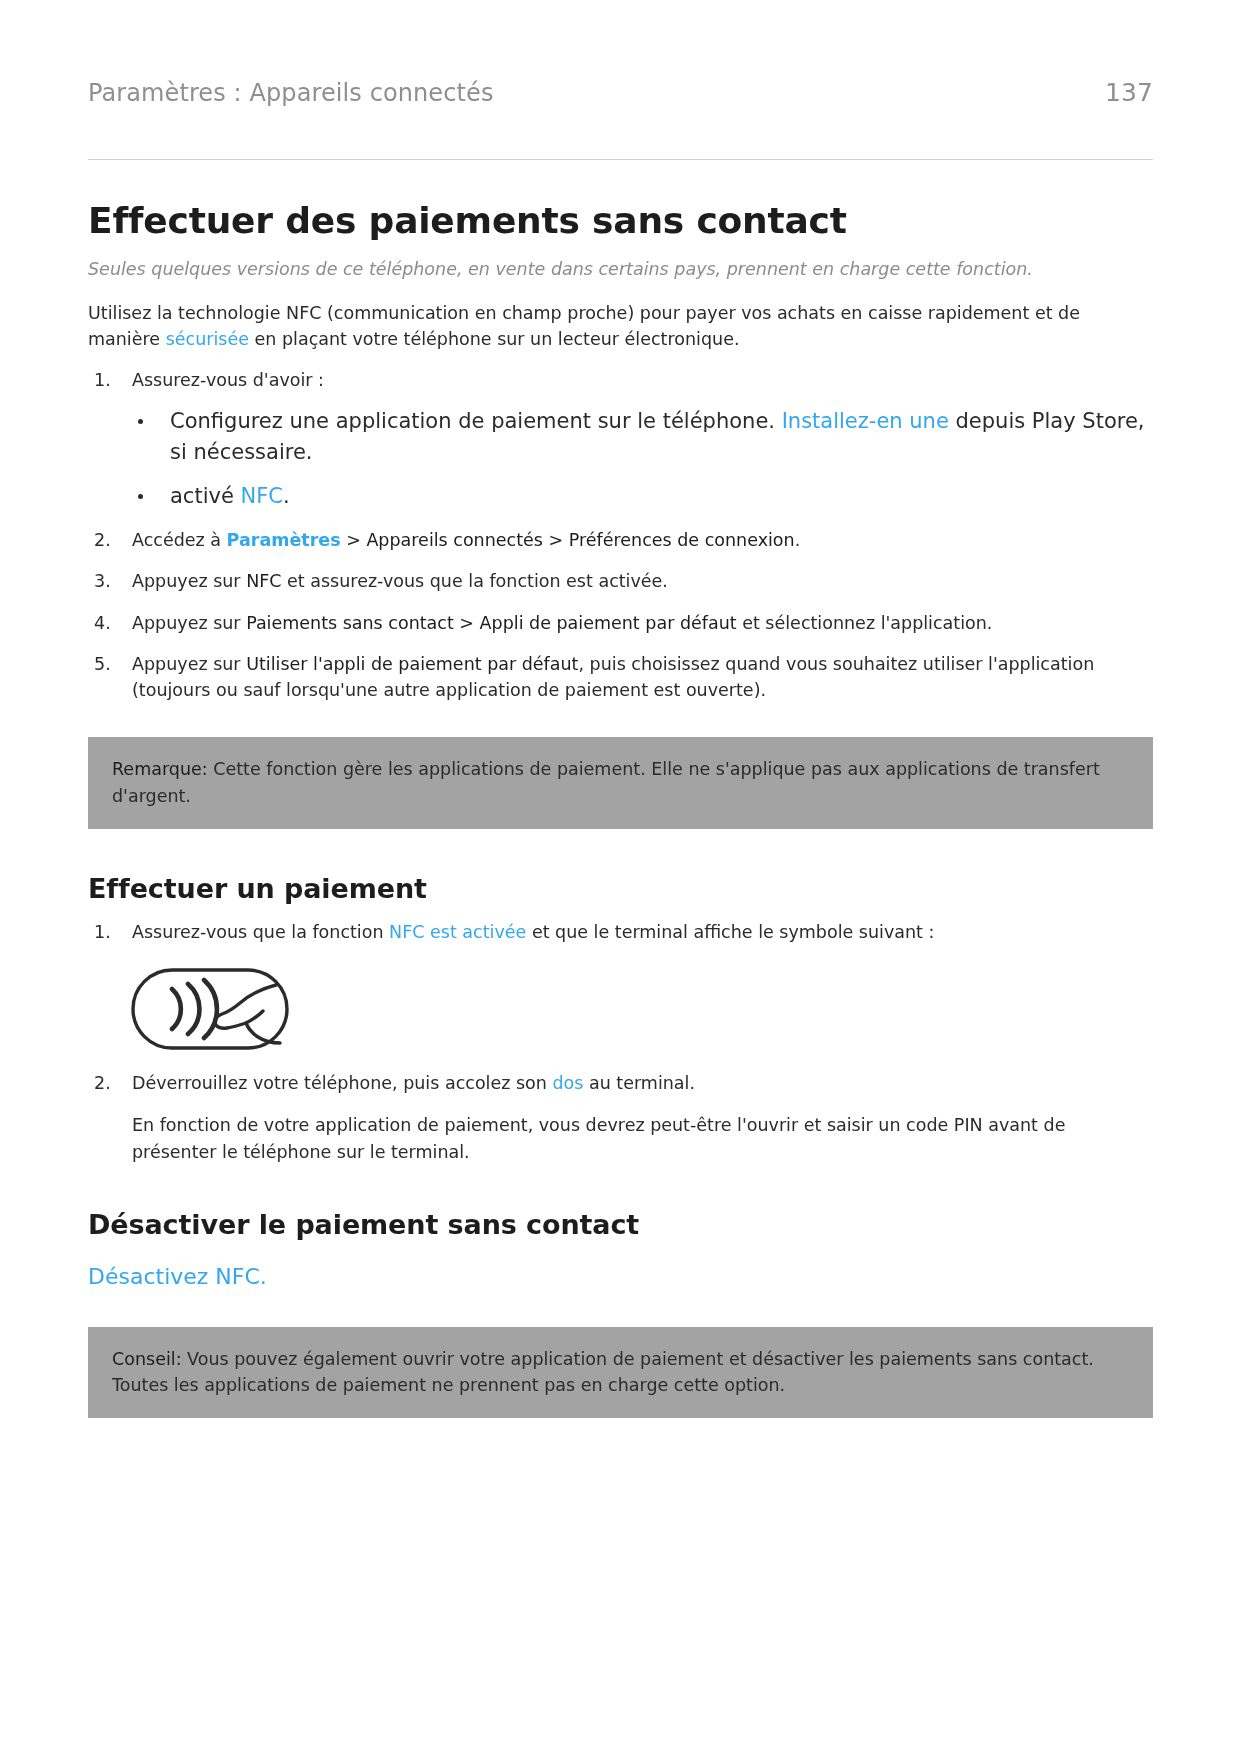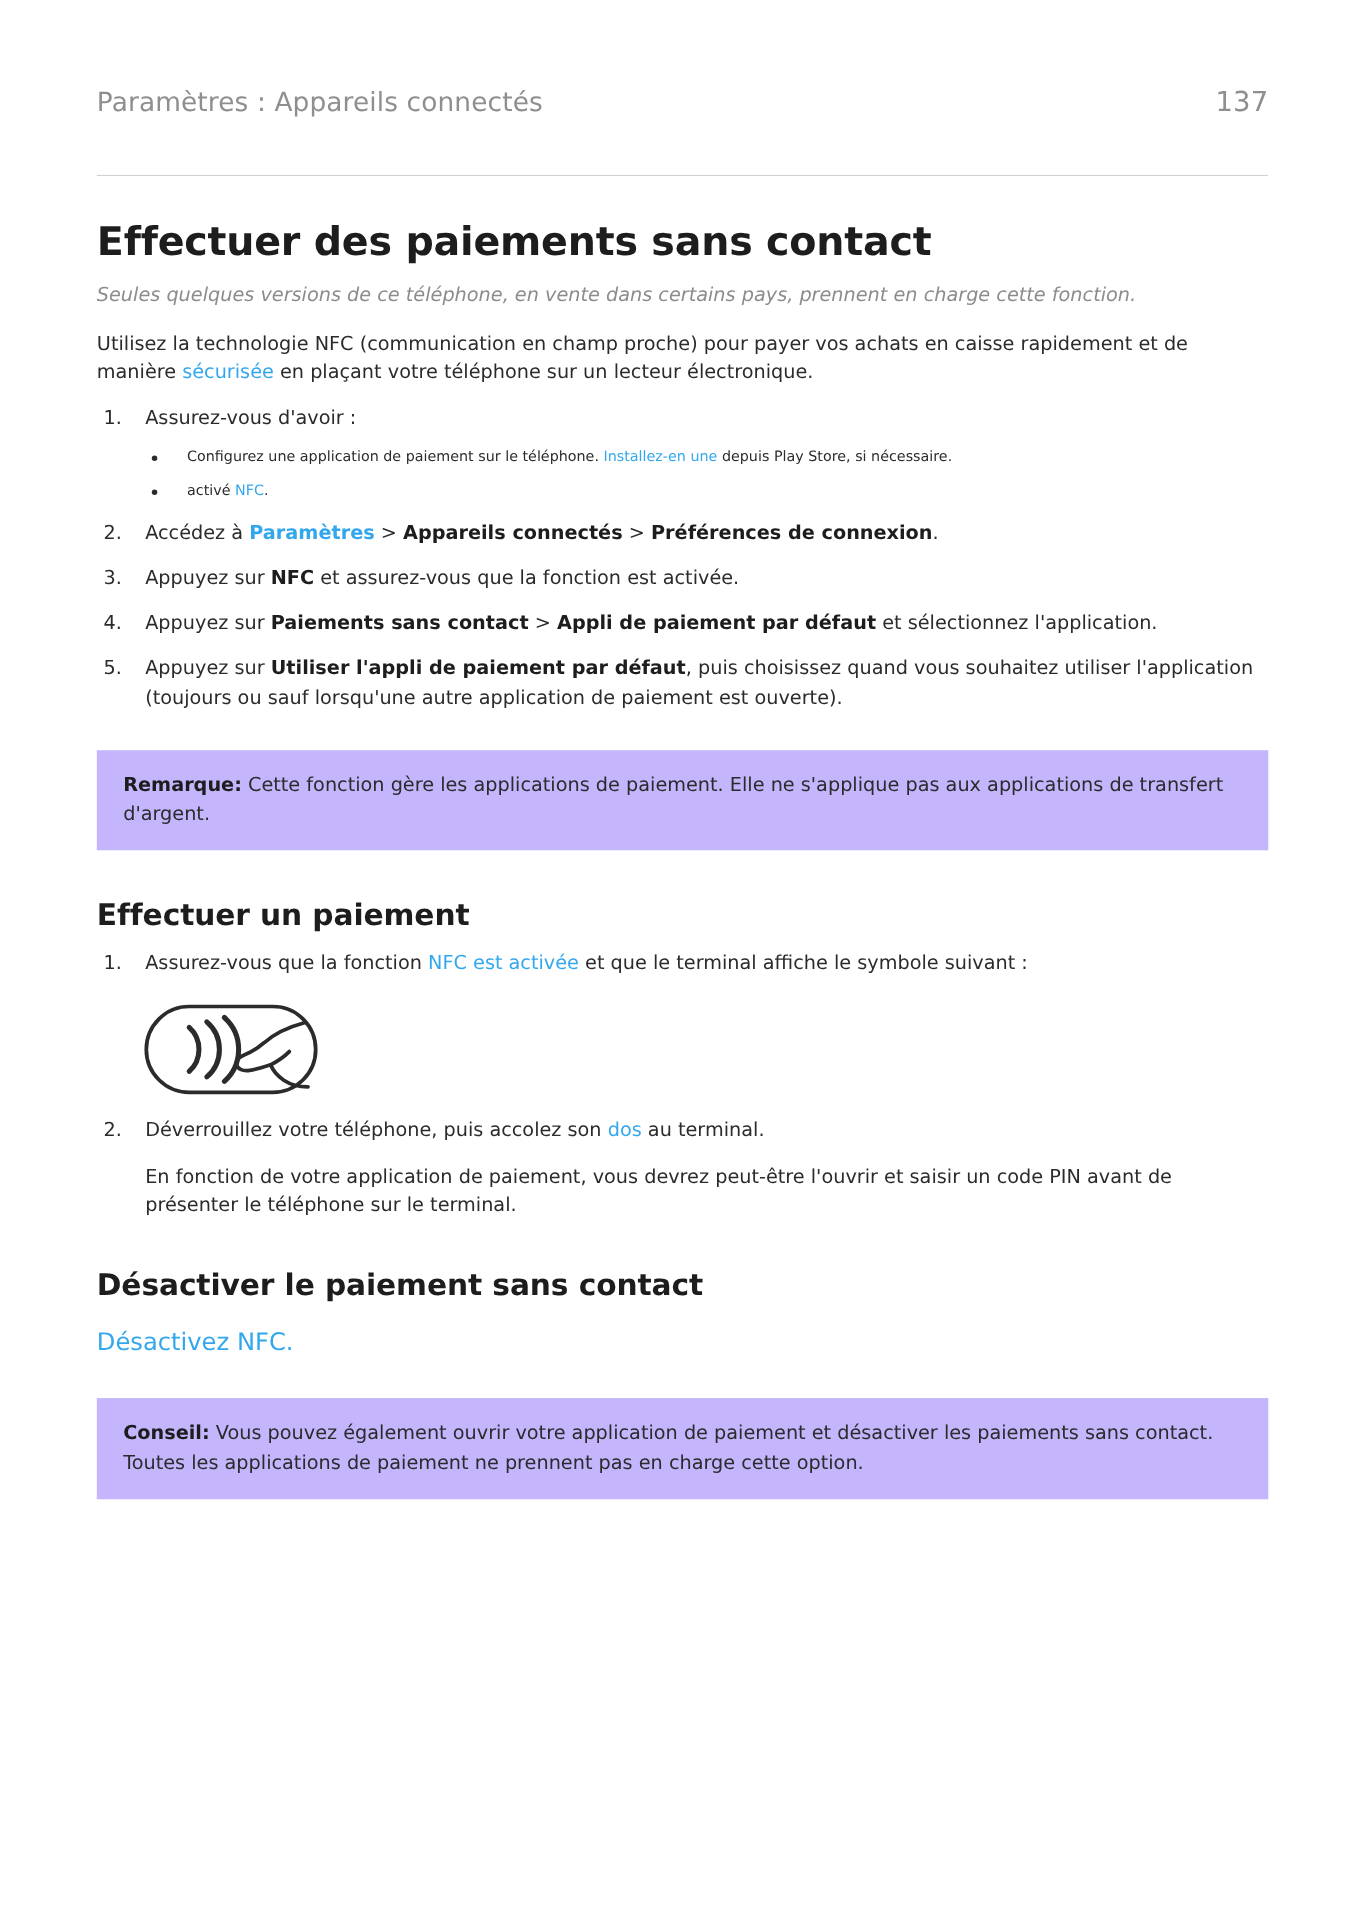--- a/index.html
+++ b/index.html
@@ -74,21 +74,21 @@
   }
   a, .link {
     color: #33a7ed;
     text-decoration: none;
   }
   .link-bold {
     color: #33a7ed;
     font-weight: 700;
   }
   b, strong, .bold {
-    font-weight: 700;
+    font-weight: 400;
     color: #1d1d1d;
   }
   
   ol.steps {
     list-style: none;
     margin: 14px 0 0 0;
     padding: 0;
   }
   ol.steps > li {
     position: relative;
@@ -106,37 +106,37 @@
     font-size: 17.5px;
   }
   ul.subbullets {
     list-style: none;
     margin: 12px 0 0 0;
     padding: 0;
   }
   ul.subbullets > li {
     position: relative;
     padding-left: 38px;
-    font-size: 13px;
+    font-size: 21px;
     line-height: 1.5;
     margin-top: 12px;
   }
   ul.subbullets > li .dot {
     position: absolute;
     left: 6px;
     top: 0.62em;
     width: 5px;
     height: 5px;
     border-radius: 50%;
     background: #2b2b2b;
   }
   .sub-wrap { margin-bottom: 14px; }
   
   .callout {
-    background: #c4b5fd;
+    background: #a3a3a3;
     padding: 19px 24px 20px 24px;
     margin-top: 34px;
     font-size: 17.5px;
     line-height: 1.5;
     color: #2b2b2b;
   }
   
   .nfc-figure {
     margin: 22px 0 0 42px;
   }

